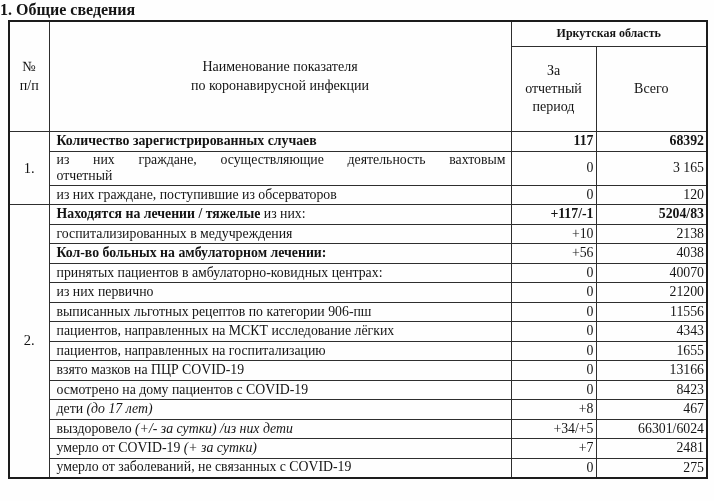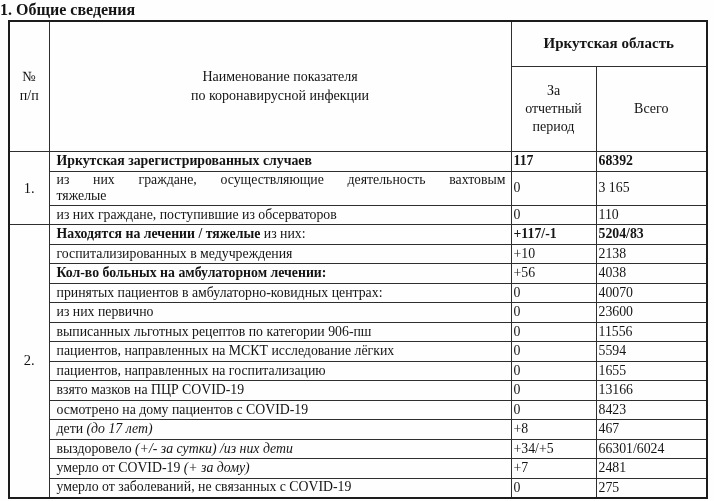--- a/index.html
+++ b/index.html
@@ -29,23 +29,23 @@
   thead th{
     font-weight:normal;
     font-size:14px;
     text-align:center;
     vertical-align:middle;
     line-height:1.3;
     padding:0 8px;
   }
   th.region{
     font-weight:bold;
-    font-size:15px;
+    font-size:12px;
     height:24px;
-    padding:10px;
+    padding:0;
   }
   tr.subhead{height:85px;}
   tbody tr{height:19.5px;}
   tbody tr.tall{height:33px;}
   td.num{
     text-align:center;
     vertical-align:middle;
     font-size:14.5px;
     padding:0;
   }
@@ -53,21 +53,21 @@
     font-size:13.8px;
     line-height:16.5px;
     padding:0 5px 0 7px;
     vertical-align:middle;
   }
   td.label .jline{
     text-align:justify;
     text-align-last:justify;
   }
   td.val{
-    text-align:left;
+    text-align:right;
     vertical-align:middle;
     font-size:13.8px;
     padding:0 2px;
   }
   .b{font-weight:bold;}
   .i{font-style:italic;}
 </style>
 </head>
 <body>
 
@@ -96,39 +96,39 @@
       </tr>
       <tr class="subhead">
         <th>За отчетный период</th>
         <th>Всего</th>
       </tr>
     </thead>
     <tbody>
         <tr>
           <td class="num" rowspan="3">1.</td>
           <td class="label">
-            <div><span class="b">Иркутская зарегистрированных случаев</span></div>
+            <div><span class="b">Количество зарегистрированных случаев</span></div>
           </td>
           <td class="val b">117</td>
           <td class="val b">68392</td>
         </tr>
         <tr class="tall">
           <td class="label">
             <div class="jline"><span>из них граждане, осуществляющие деятельность вахтовым</span></div>
-            <div><span>тяжелые</span></div>
+            <div><span>отчетный</span></div>
           </td>
           <td class="val">0</td>
           <td class="val">3 165</td>
         </tr>
         <tr>
           <td class="label">
             <div><span>из них граждане, поступившие из обсерваторов</span></div>
           </td>
           <td class="val">0</td>
-          <td class="val">110</td>
+          <td class="val">120</td>
         </tr>
         <tr>
           <td class="num" rowspan="14">2.</td>
           <td class="label">
             <div><span class="b">Находятся на лечении / тяжелые</span><span> из них:</span></div>
           </td>
           <td class="val b">+117/-1</td>
           <td class="val b">5204/83</td>
         </tr>
         <tr>
@@ -150,35 +150,35 @@
             <div><span>принятых пациентов в амбулаторно-ковидных центрах:</span></div>
           </td>
           <td class="val">0</td>
           <td class="val">40070</td>
         </tr>
         <tr>
           <td class="label">
             <div><span>из них первично</span></div>
           </td>
           <td class="val">0</td>
-          <td class="val">23600</td>
+          <td class="val">21200</td>
         </tr>
         <tr>
           <td class="label">
             <div><span>выписанных льготных рецептов по категории 906-пш</span></div>
           </td>
           <td class="val">0</td>
           <td class="val">11556</td>
         </tr>
         <tr>
           <td class="label">
             <div><span>пациентов, направленных на МСКТ исследование лёгких</span></div>
           </td>
           <td class="val">0</td>
-          <td class="val">5594</td>
+          <td class="val">4343</td>
         </tr>
         <tr>
           <td class="label">
             <div><span>пациентов, направленных на госпитализацию</span></div>
           </td>
           <td class="val">0</td>
           <td class="val">1655</td>
         </tr>
         <tr>
           <td class="label">
@@ -203,21 +203,21 @@
         </tr>
         <tr>
           <td class="label">
             <div><span>выздоровело </span><span class="i">(+/- за сутки) /из них дети</span></div>
           </td>
           <td class="val">+34/+5</td>
           <td class="val">66301/6024</td>
         </tr>
         <tr>
           <td class="label">
-            <div><span>умерло от COVID-19 </span><span class="i">(+ за дому)</span></div>
+            <div><span>умерло от COVID-19 </span><span class="i">(+ за сутки)</span></div>
           </td>
           <td class="val">+7</td>
           <td class="val">2481</td>
         </tr>
         <tr>
           <td class="label">
             <div><span>умерло от заболеваний, не связанных с COVID-19</span></div>
           </td>
           <td class="val">0</td>
           <td class="val">275</td>

